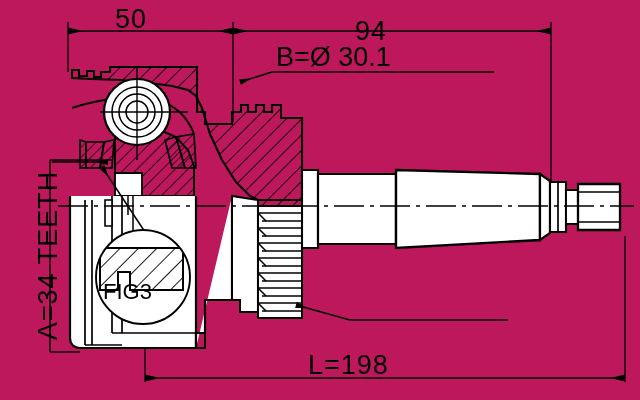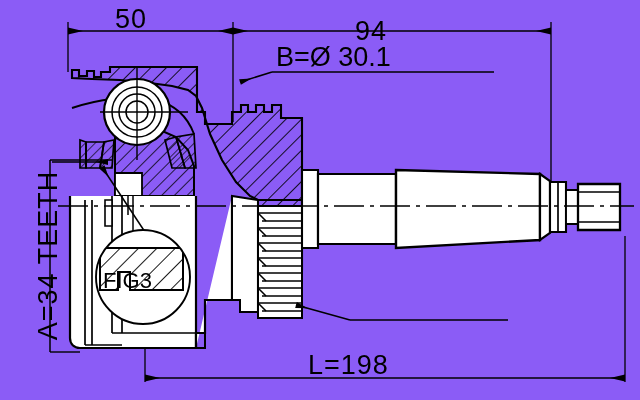--- a/index.html
+++ b/index.html
@@ -4,37 +4,37 @@
 <style>
   html, body {
     margin: 0;
     padding: 0;
     background: #ffffff;
   }
   #root {
     position: relative;
     width: 640px;
     height: 400px;
-    background: #8b5cf6;
+    background: #be185d;
     overflow: hidden;
     font-family: "Liberation Sans", sans-serif;
   }
   .lbl {
     position: absolute;
     color: #000000;
     font-family: "Liberation Sans", sans-serif;
     white-space: nowrap;
     line-height: 1;
   }
   #dim-50 { left: 115px; top: 6px; font-size: 27px; letter-spacing: 1px; }
   #dim-94 { left: 355px; top: 6px; font-size: 27px; letter-spacing: 1px; margin-top: 12px; }
   #lbl-b   { left: 276px; top: 44px; font-size: 27px; letter-spacing: 0px; }
   #lbl-40t { left: 355px; top: 297px; font-size: 27px; letter-spacing: 1px; }
   #lbl-l   { left: 308px; top: 352px; font-size: 27px; letter-spacing: 1px; }
-  #lbl-fig3{ left: 103px; top: 270px; font-size: 22px; letter-spacing: 0px; }
+  #lbl-fig3{ left: 103px; top: 281px; font-size: 22px; letter-spacing: 0px; }
   #lbl-a34 {
     left: -52px; top: 242px;
     width: 200px;
     text-align: center;
     font-size: 27px;
     letter-spacing: 1px;
     transform: rotate(-90deg);
     transform-origin: 50% 50%;
   }
   svg.draw {

